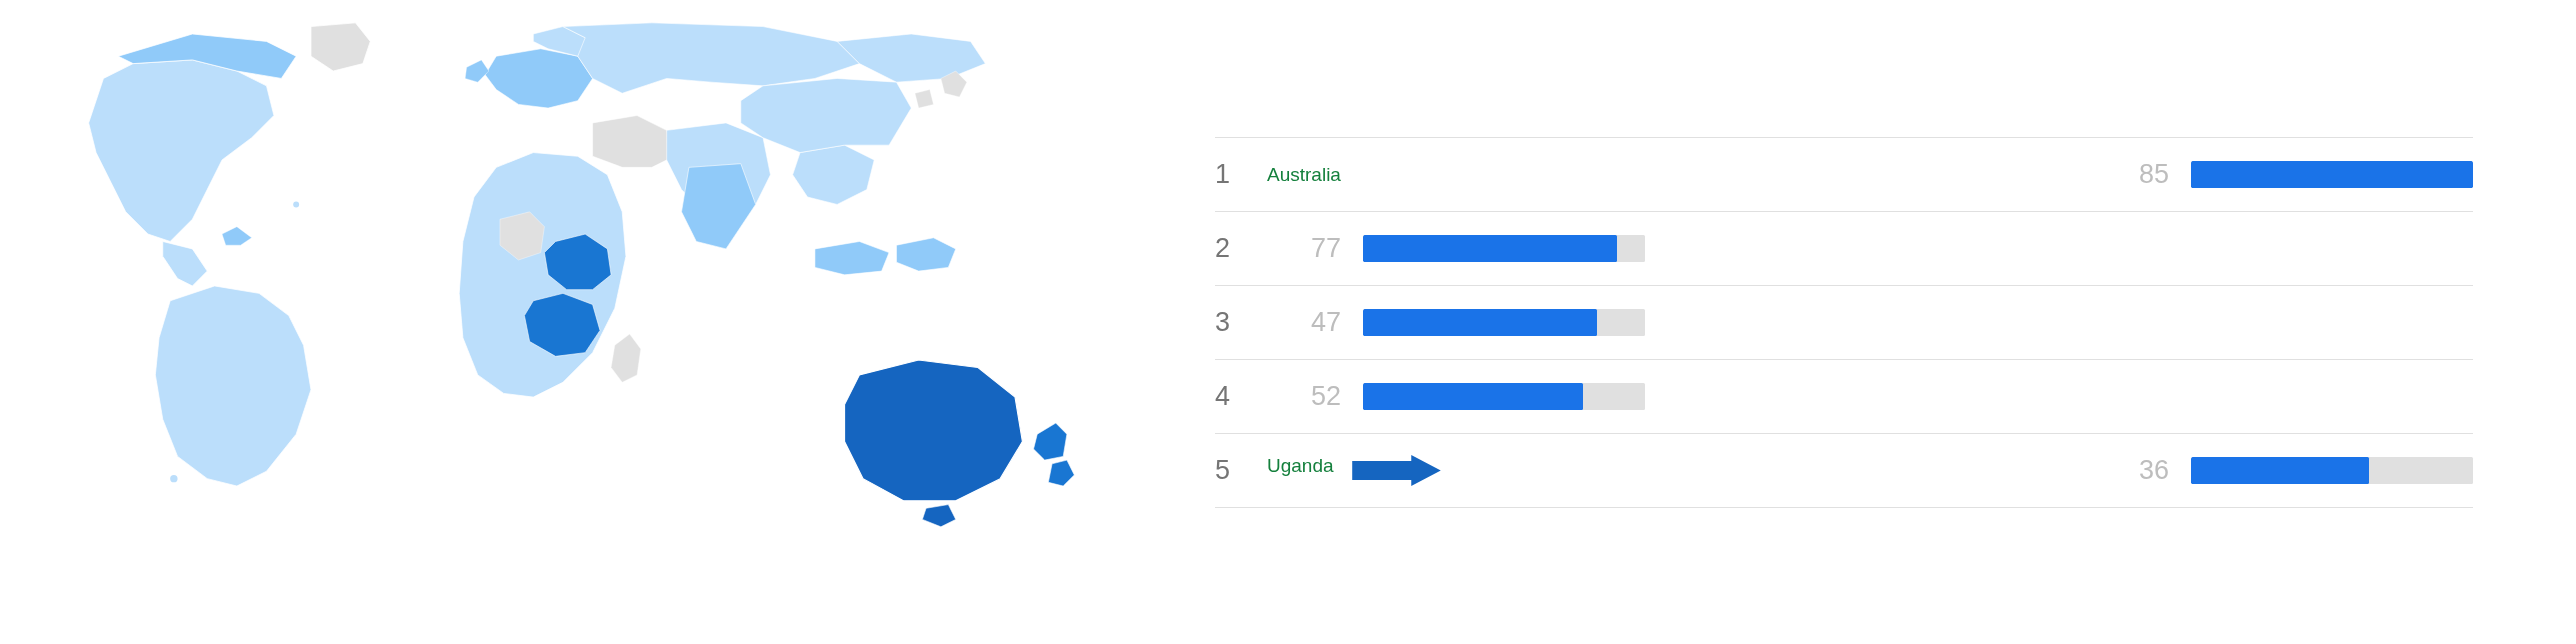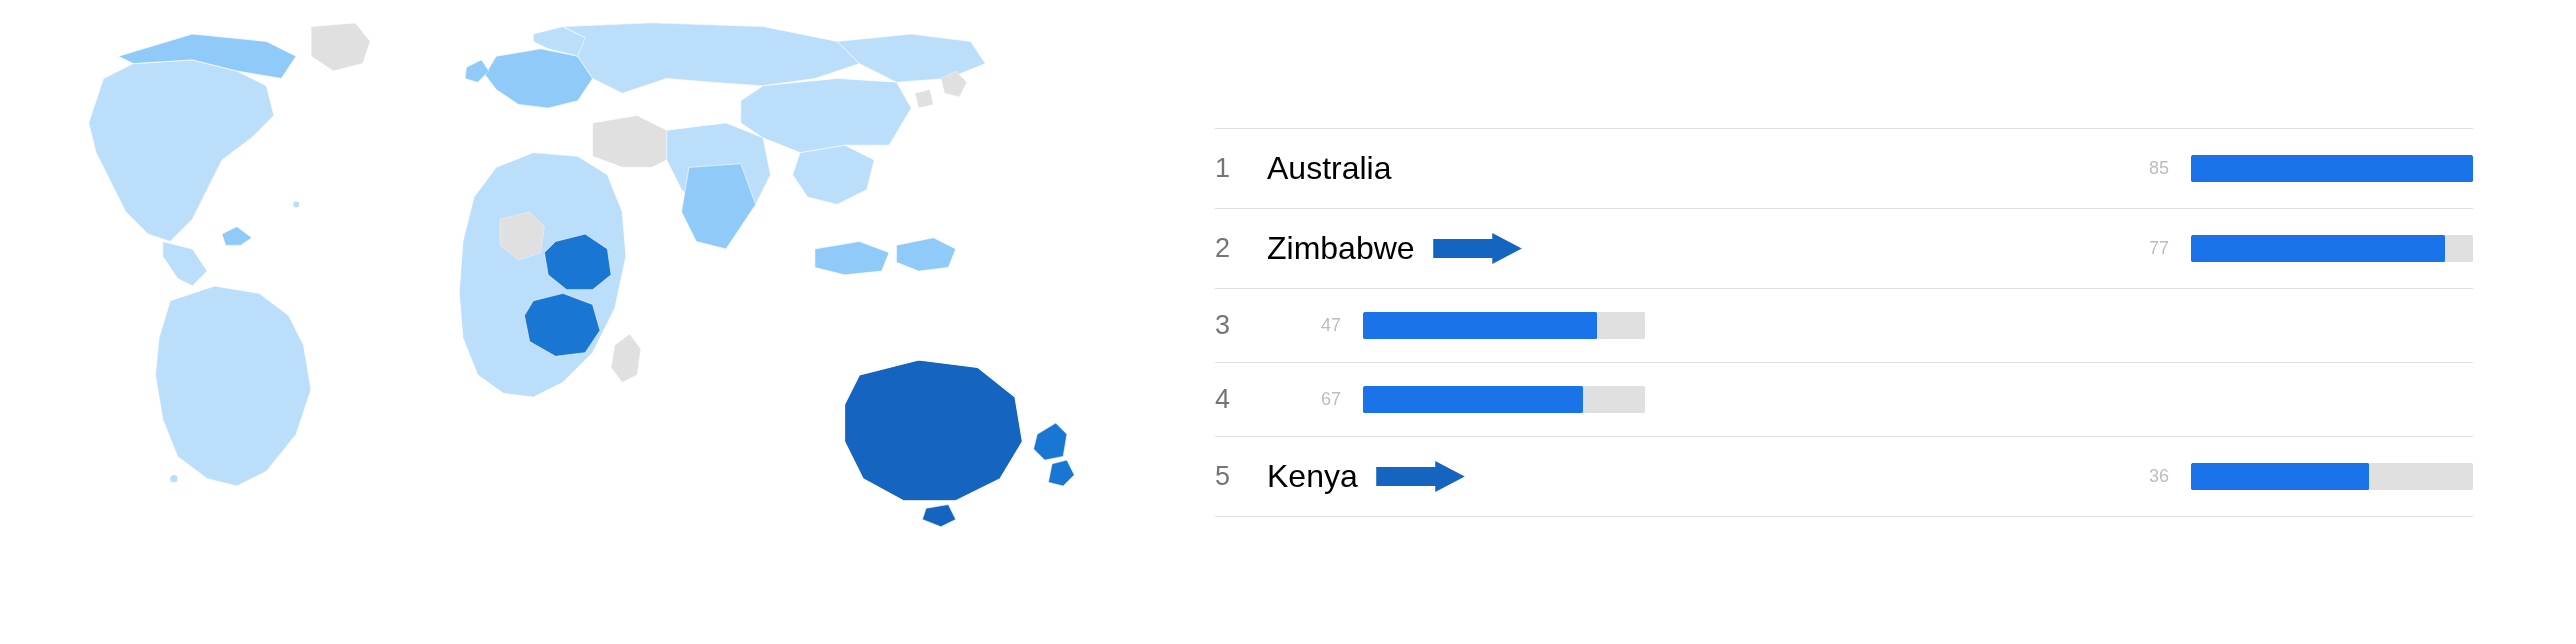--- a/index.html
+++ b/index.html
@@ -57,42 +57,41 @@
     }
 
     .rank {
       font-size: 27px;
       color: #757575;
       width: 52px;
       flex-shrink: 0;
     }
 
     .country-name {
-      font-size: 32px;
-      color: #000000;
+      font-size: 19px;
+      color: #15803d;
       flex: 1;
       display: flex;
-      align-items: center;
       gap: 18px;
     }
 
     .arrow-icon {
       display: inline-block;
       width: 89px;
       height: 31px;
       position: relative;
     }
 
     .arrow-icon svg {
       width: 89px;
       height: 31px;
     }
 
     .score {
-      font-size: 18px;
+      font-size: 27px;
       color: #bdbdbd;
       width: 74px;
       text-align: right;
       flex-shrink: 0;
       margin-right: 22px;
     }
 
     .bar-container {
       width: 282px;
       height: 27px;
@@ -189,53 +188,47 @@
         <div class="country-name">
           <span>Australia</span>
         </div>
         <div class="score">85</div>
         <div class="bar-container">
           <div class="bar-fill" style="width: 100%;"></div>
         </div>
       </div>
       <div class="country-row">
         <div class="rank">2</div>
+        <div class="score">77</div>
+        <div class="bar-container">
+          <div class="bar-fill" style="width: 90%;"></div>
+        </div>
+      </div>
+      <div class="country-row">
+        <div class="rank">3</div>
+        <div class="score">47</div>
+        <div class="bar-container">
+          <div class="bar-fill" style="width: 83%;"></div>
+        </div>
+      </div>
+      <div class="country-row">
+        <div class="rank">4</div>
+        <div class="score">52</div>
+        <div class="bar-container">
+          <div class="bar-fill" style="width: 78%;"></div>
+        </div>
+      </div>
+      <div class="country-row">
+        <div class="rank">5</div>
         <div class="country-name">
-          <span>Zimbabwe</span>
+          <span>Uganda</span>
           <span class="arrow-icon"><svg viewBox="0 0 120 42" xmlns="http://www.w3.org/2000/svg">
     <polygon points="0,8 80,8 80,0 120,21 80,42 80,34 0,34" fill="#1565c0"></polygon>
   </svg></span>
         </div>
-        <div class="score">77</div>
-        <div class="bar-container">
-          <div class="bar-fill" style="width: 90%;"></div>
-        </div>
-      </div>
-      <div class="country-row">
-        <div class="rank">3</div>
-        <div class="score">47</div>
-        <div class="bar-container">
-          <div class="bar-fill" style="width: 83%;"></div>
-        </div>
-      </div>
-      <div class="country-row">
-        <div class="rank">4</div>
-        <div class="score">67</div>
-        <div class="bar-container">
-          <div class="bar-fill" style="width: 78%;"></div>
-        </div>
-      </div>
-      <div class="country-row">
-        <div class="rank">5</div>
-        <div class="country-name">
-          <span>Kenya</span>
-          <span class="arrow-icon"><svg viewBox="0 0 120 42" xmlns="http://www.w3.org/2000/svg">
-    <polygon points="0,8 80,8 80,0 120,21 80,42 80,34 0,34" fill="#1565c0"></polygon>
-  </svg></span>
-        </div>
         <div class="score">36</div>
         <div class="bar-container">
           <div class="bar-fill" style="width: 63%;"></div>
         </div>
       </div>
     </div>
 </div>
 
 
 </body></html>

